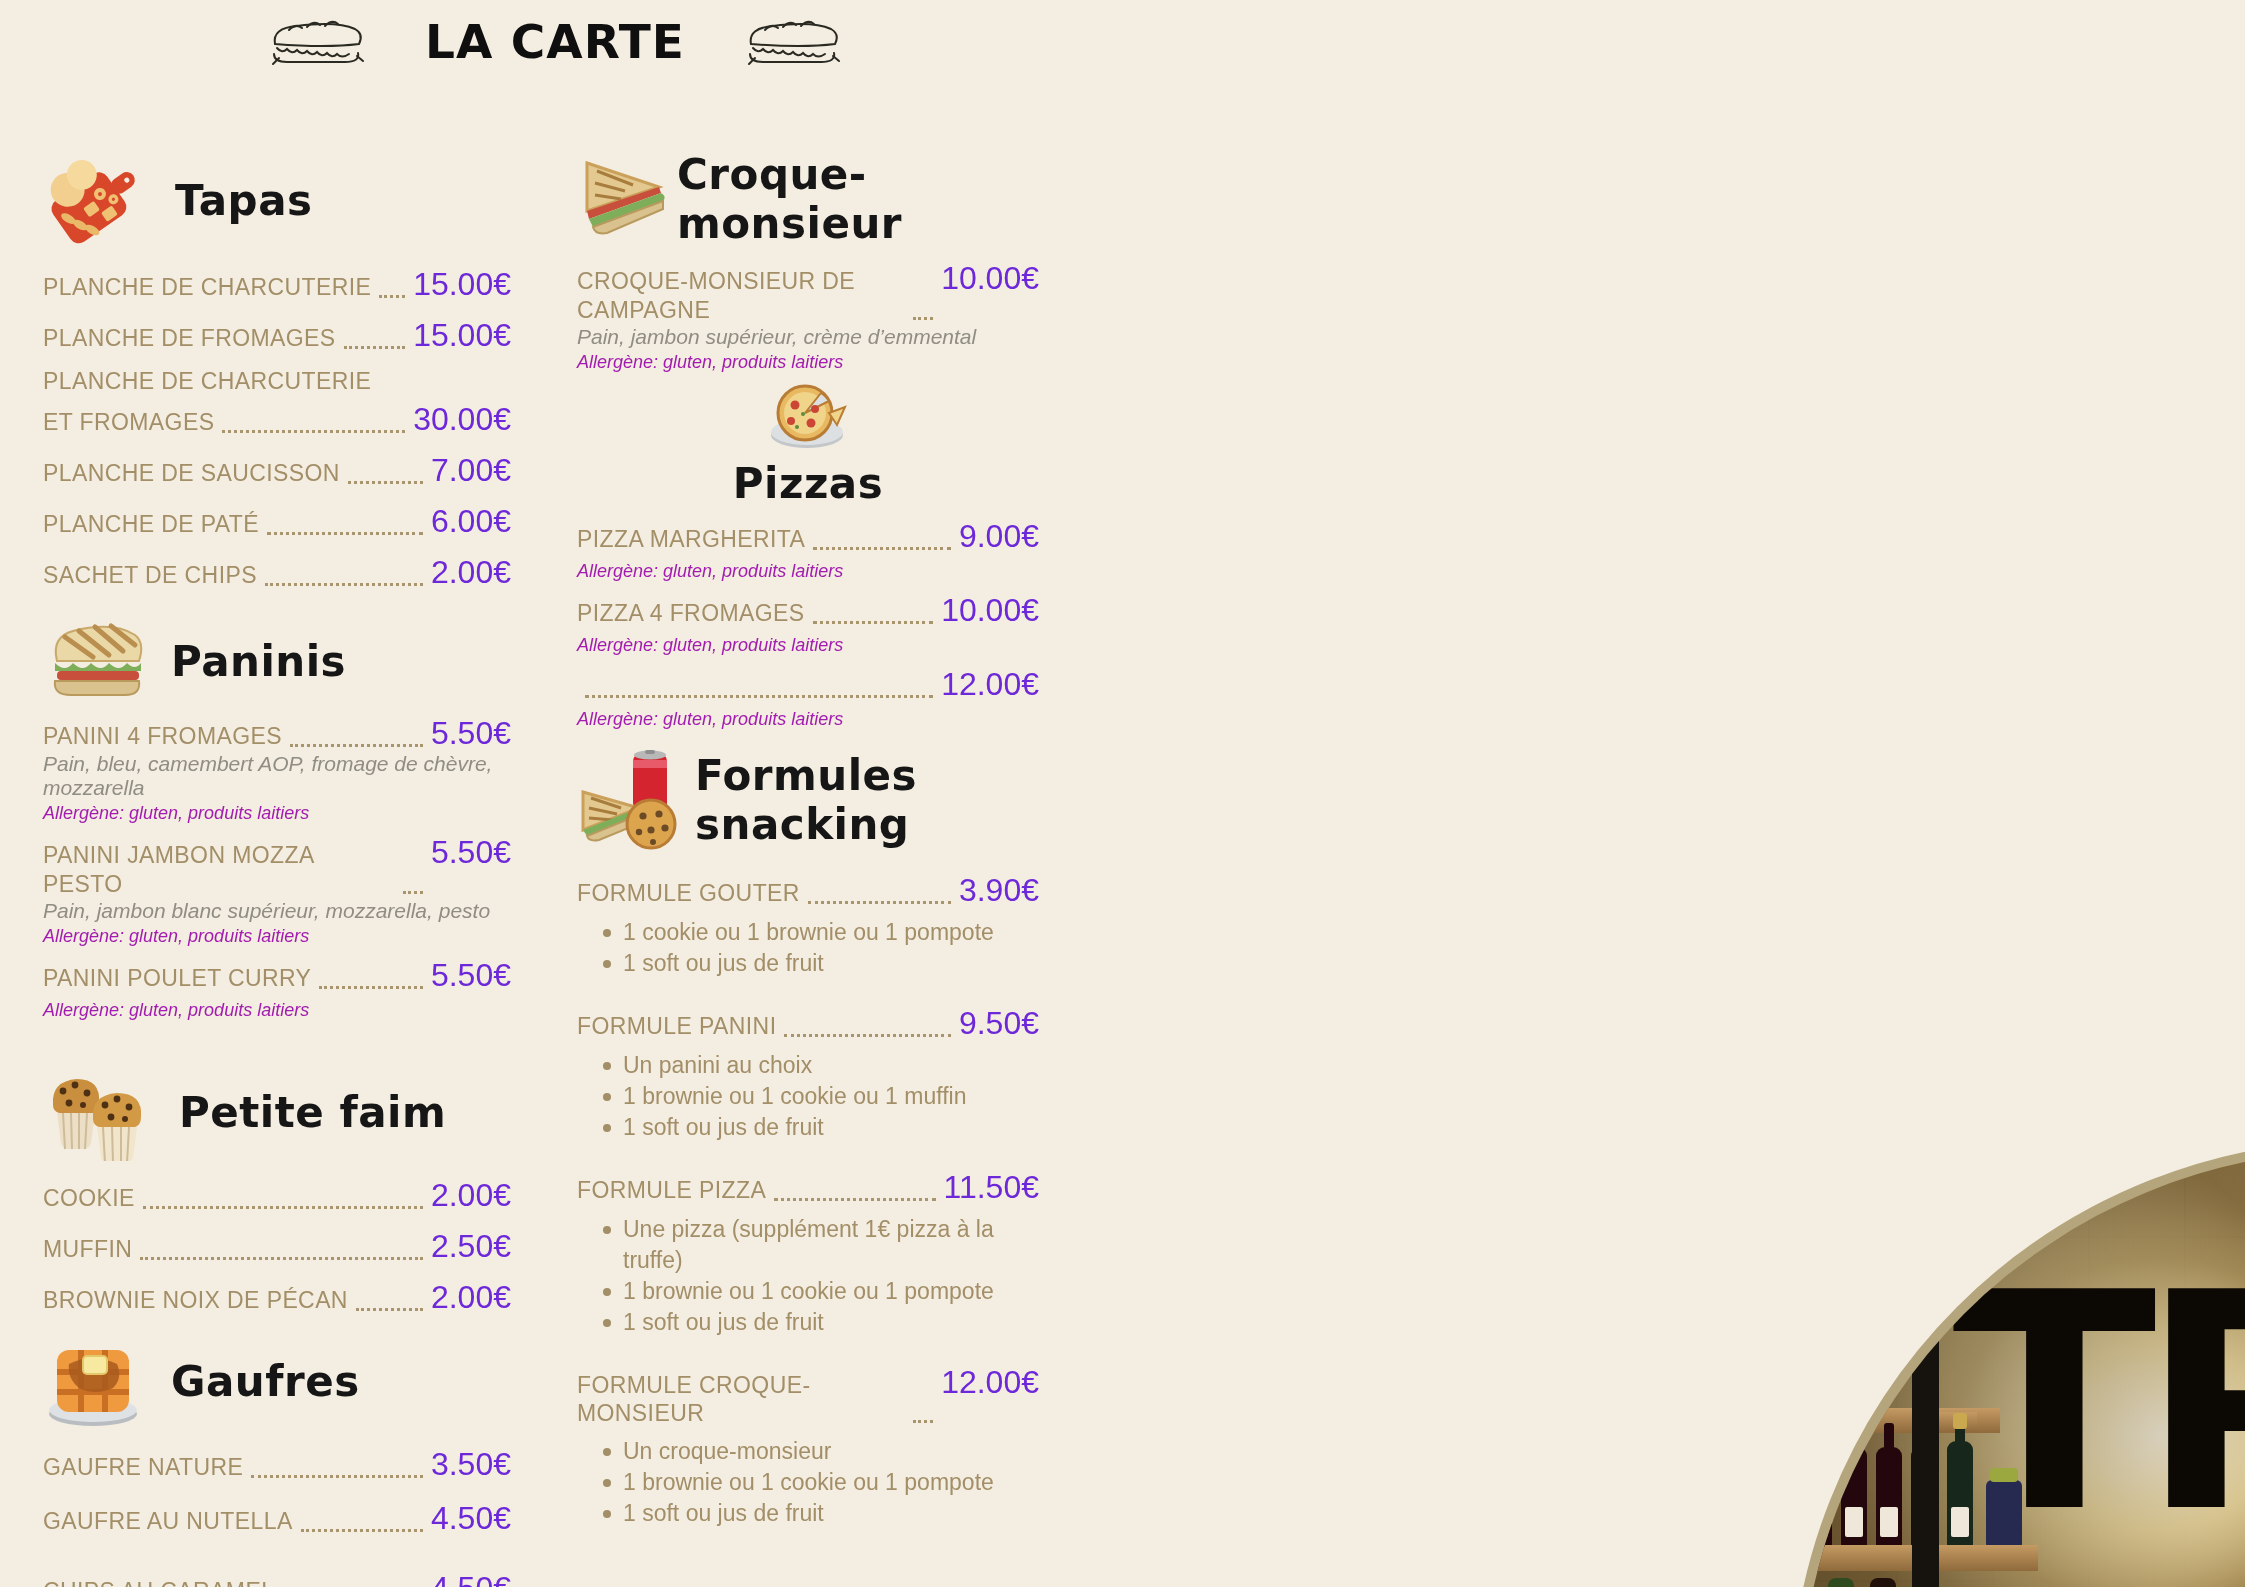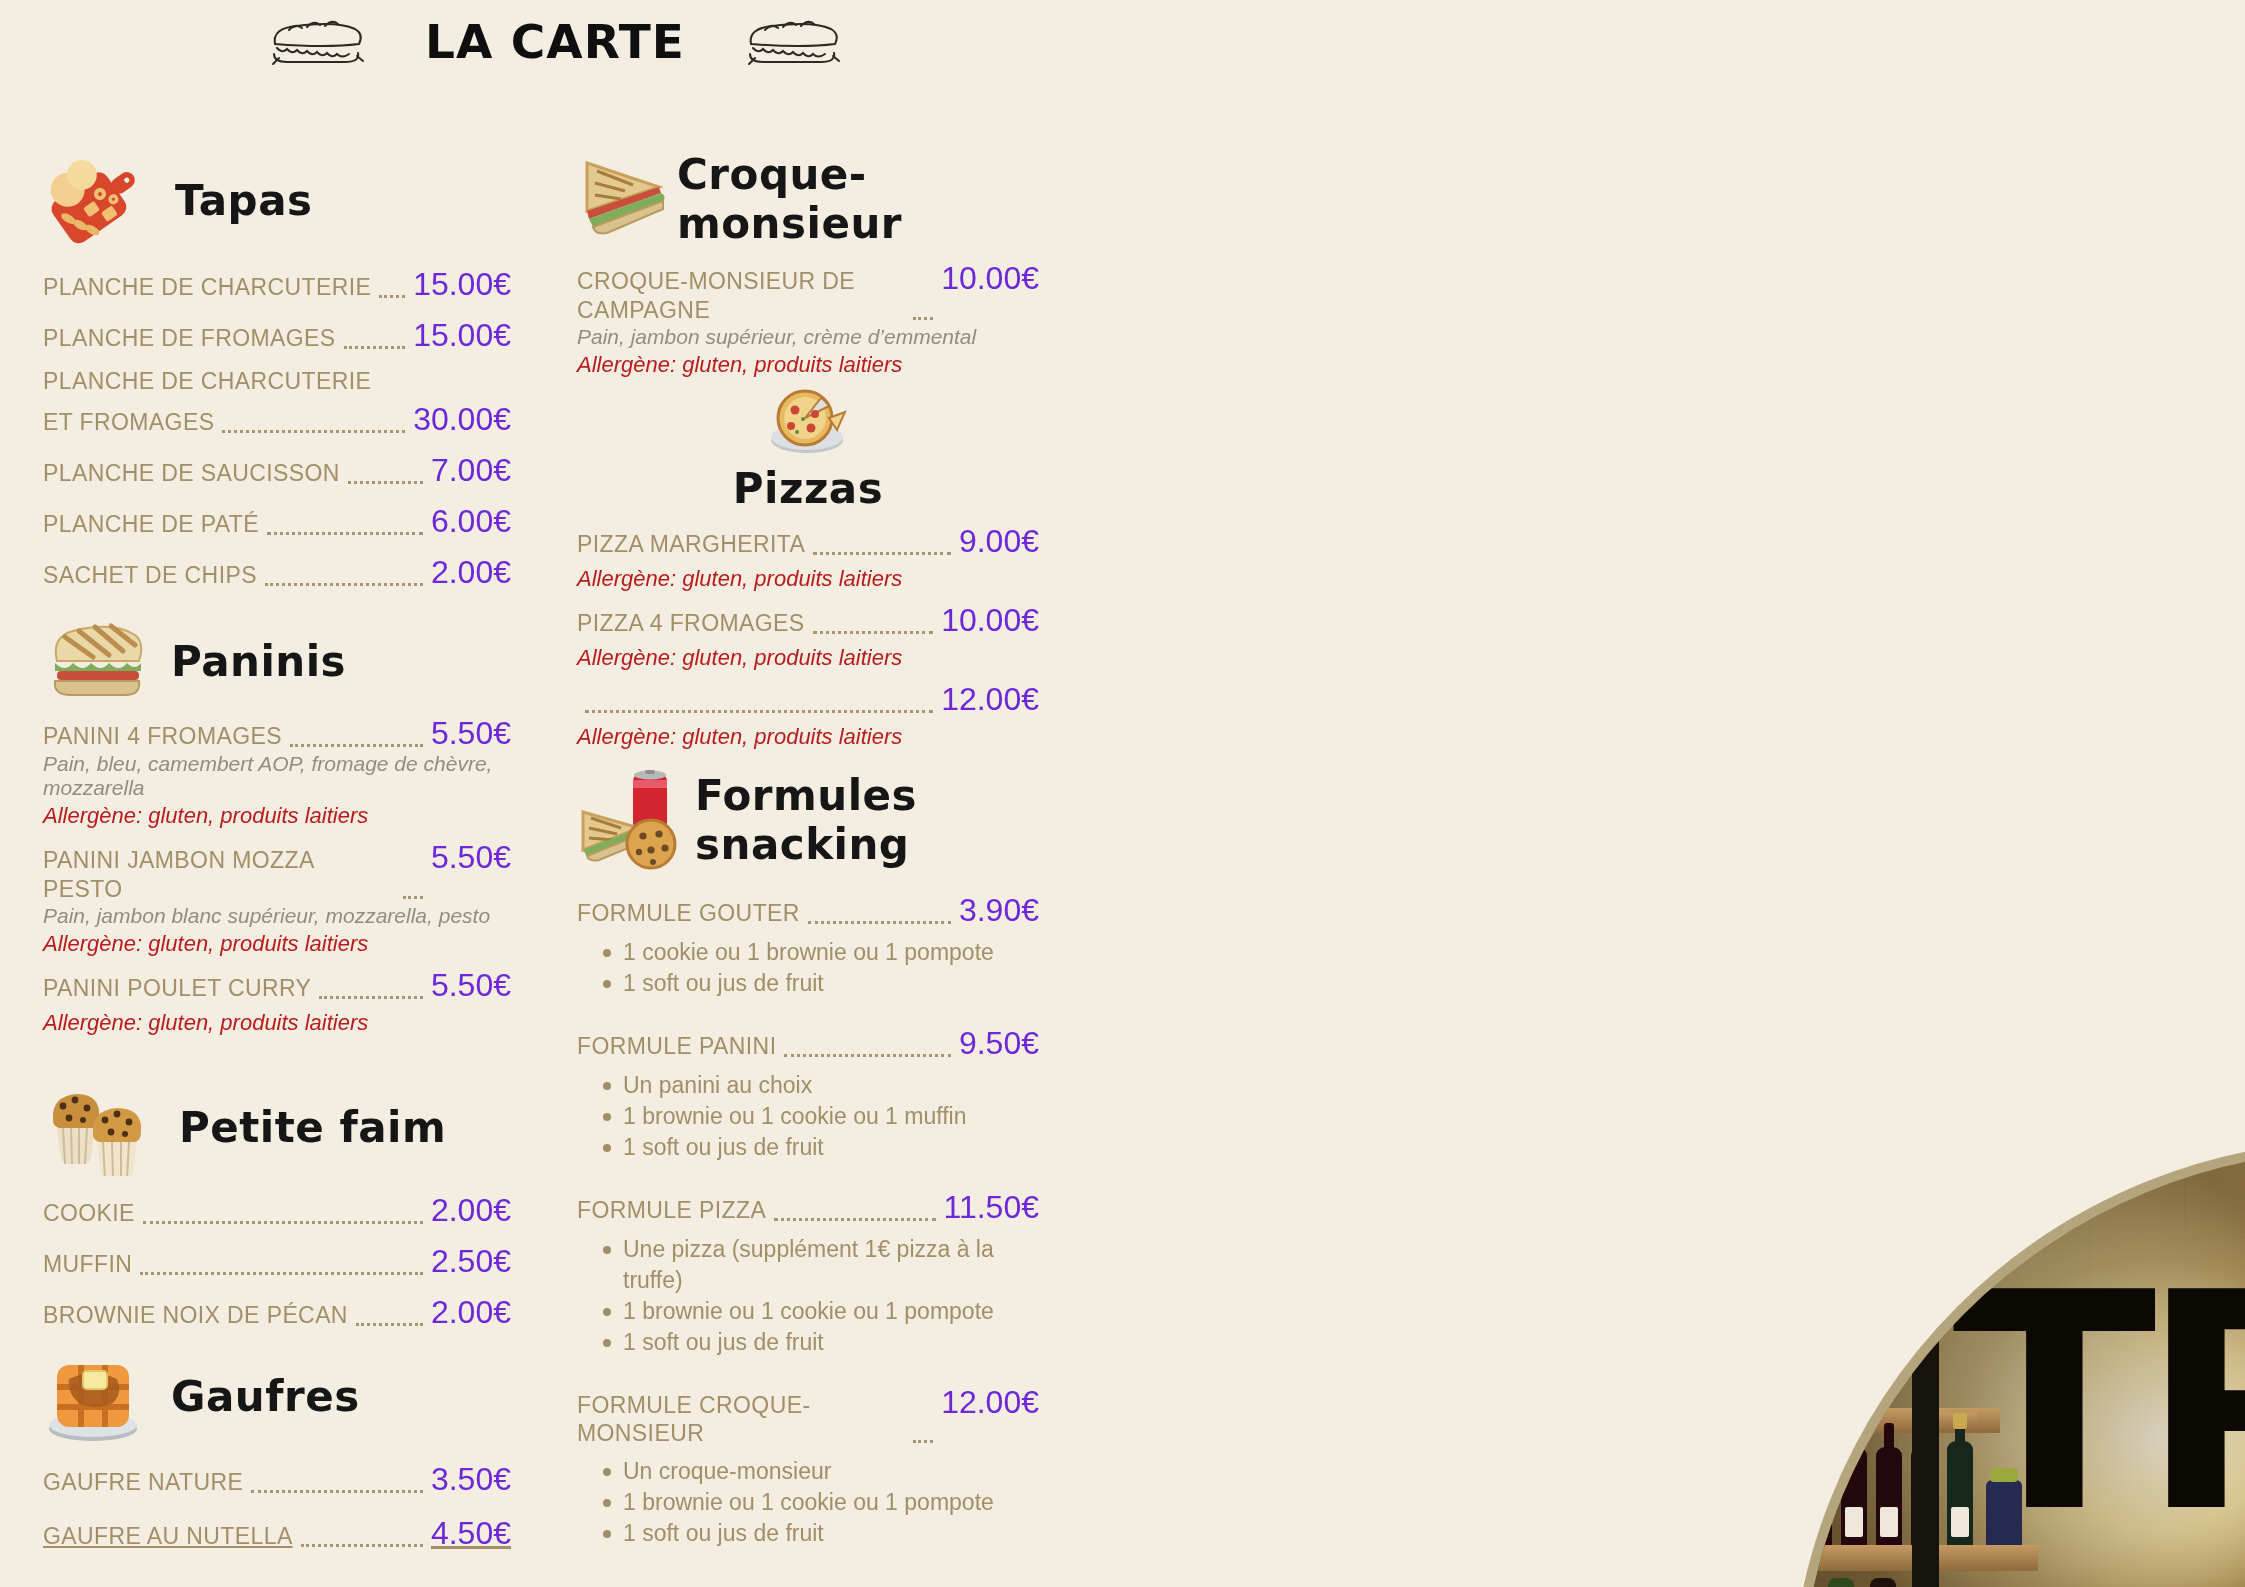--- a/index.html
+++ b/index.html
@@ -26,21 +26,21 @@
     font-size:42px;color:#161616;letter-spacing:.5px;}
   .ic{flex:0 0 auto;display:flex;align-items:center;justify-content:center;}
   
   .menu-list{margin-top:16px;}
   .row{display:flex;align-items:baseline;margin-bottom:14px;}
   .lbl{font-size:23px;letter-spacing:.4px;color:#a28e67;line-height:1.25;}
   .leader{flex:1;border-bottom:3px dotted #a8946d;margin:0 8px 5px 8px;align-self:flex-end;min-width:20px;}
   .price{font-size:32px;color:#6d28d9;white-space:nowrap;}
   .twoline .lbl-top{font-size:23px;letter-spacing:.4px;color:#a28e67;margin-bottom:6px;}
   .desc{font-style:italic;font-size:21px;color:#8f8d84;margin:-6px 0 3px 0;line-height:1.15;}
-  .allerg{font-style:italic;font-size:22px;color:#b91c1c;margin:0 0 10px 0;}
+  .allerg{font-style:italic;font-size:18px;color:#a21caf;margin:0 0 10px 0;}
   .item{margin-bottom:8px;}
   .item .row{margin-bottom:6px;}
   
   .formule{margin-bottom:26px;}
   .formule .row{margin-bottom:8px;}
   .bullets{margin:4px 0 0 0;padding:0 0 0 46px;list-style:none;}
   .bullets li{position:relative;font-size:23px;color:#a28e67;line-height:31px;}
   .bullets li::before{content:"";position:absolute;left:-20px;top:12px;width:8px;height:8px;
     border-radius:50%;background:#a28e67;}
   
@@ -270,21 +270,21 @@
       </svg>
     </span>
     <h2>Gaufres</h2>
   </div>
   <div class="menu-list">
     <div class="row" style="margin-bottom:17px;">
       <span class="lbl">GAUFRE NATURE</span>
       <span class="leader"></span>
       <span class="price">3.50€</span>
     </div>
-    <div class="row" style="margin-bottom:33px;text-decoration:underline;">
+    <div class="row" style="margin-bottom:33px;">
       <span class="lbl">GAUFRE AU NUTELLA</span>
       <span class="leader"></span>
       <span class="price">4.50€</span>
     </div>
     <div class="row" style="margin-bottom:17px;">
       <span class="lbl">CHIPS AU CARAMEL</span>
       <span class="leader"></span>
       <span class="price">4.50€</span>
     </div>
     <div class="row" style="margin-bottom:17px;">

